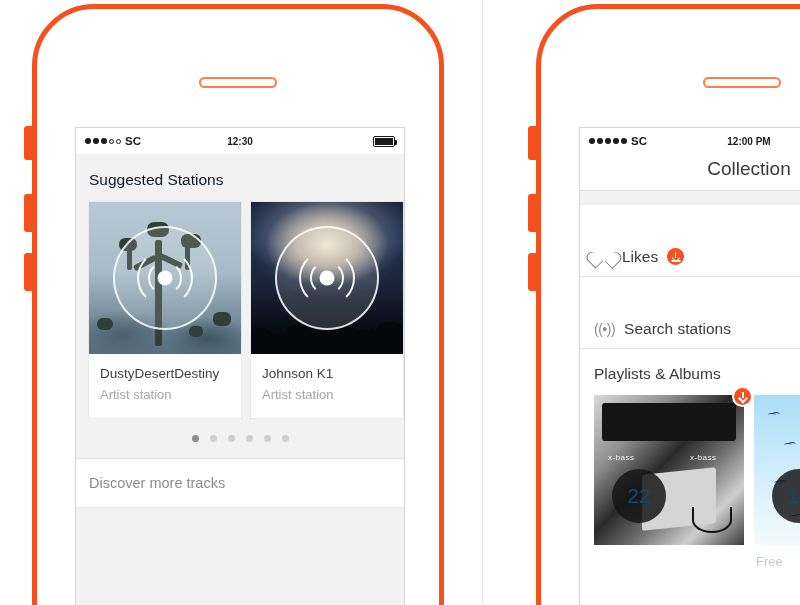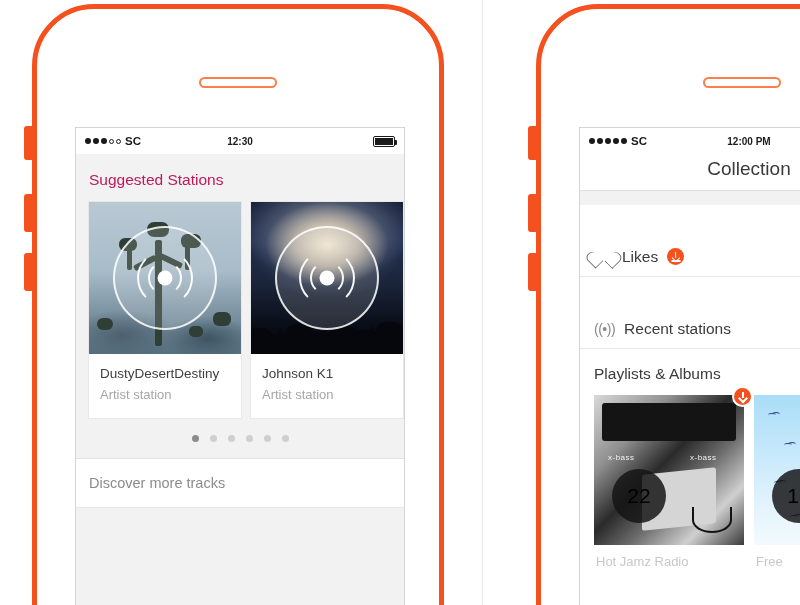--- a/index.html
+++ b/index.html
@@ -149,21 +149,21 @@
     content: ""; position: absolute; right: -4px; bottom: -3px;
     width: 5px; height: 1.6px; background: #a8a8a8;
     transform: rotate(45deg);
   }
 
   
   .body-scroll { background: #f2f2f2; height: 100%; }
 
   .section-title {
     font-size: 15.5px;
-    color: #be185d;
+    color: #0f172a;
     padding: 17px 13px 13px;
     background: #f2f2f2;
   }
 
   .cards-row {
     display: flex;
     gap: 10px;
     padding: 0 13px;
     background: #f2f2f2;
   }
@@ -372,21 +372,21 @@
     content: ""; position: absolute; left: 4px; top: -1.6px;
     width: 8px; height: 4px;
     border-top: 1.6px solid #2b3f8e;
     border-radius: 50% 50% 0 0;
   }
 
   .count-badge {
     position: absolute; left: 18px; bottom: 22px;
     width: 54px; height: 54px; border-radius: 50%;
     background: rgba(20,20,22,.84);
-    color: #000000;
+    color: #0c4a6e;
     display: flex; align-items: center; justify-content: center;
     font-size: 21px;
   }
   .album-dl {
     position: absolute; top: -9px; right: -9px;
     width: 21px; height: 21px; border-radius: 50%;
     background: #f4511e; border: 2px solid #ffffff;
   }
   .album-dl::before {
     content: ""; position: absolute; left: 50%; top: 4px;
@@ -559,42 +559,41 @@
           <span class="dl-badge">
             <i class="dl-bar"></i>
           </span>
         </div>
 
       </div>
 
       <div class="coll-row">
         <div class="coll-label">
           <span class="radio-icon">((•))</span>
-          <span>Recent stations</span>
+          <span>Search stations</span>
         </div>
 
       </div>
 
       <div class="sec-head-right">Playlists &amp; Albums</div>
 
       <div class="albums-row">
 
         <div class="album-card">
           <div class="album-art">
             <div class="art-radio">
               <span class="radio-box"></span>
               <span class="radio-box2"></span>
               <span class="cable"></span>
               <span class="xbass" style="left:14px;top:58px;">x-bass</span>
               <span class="xbass" style="left:96px;top:58px;">x-bass</span>
             </div>
             <div class="count-badge">22</div>
           </div>
           <div class="album-dl"></div>
-          <div class="album-caption">Hot Jamz Radio</div>
         </div>
 
         <div class="album-card">
           <div class="album-art">
             <div class="art-birds">
               <span class="bird" style="left:14px;top:18px;"></span>
 
               <span class="bird" style="left:30px;top:48px;"></span>
 
               <span class="bird" style="left:20px;top:86px;"></span>

